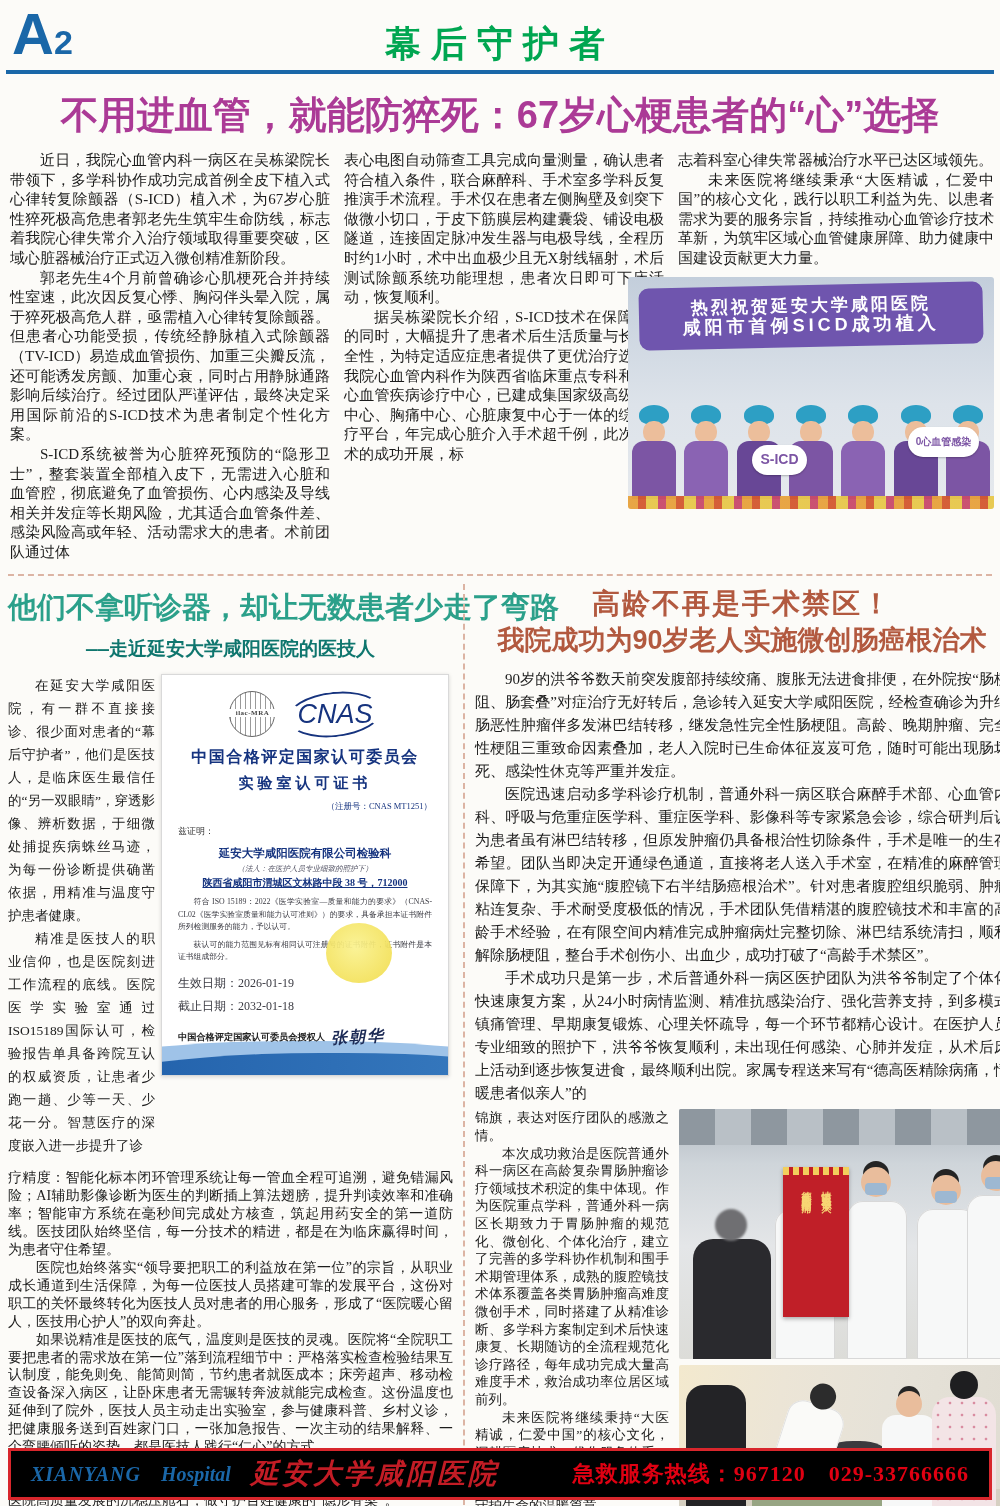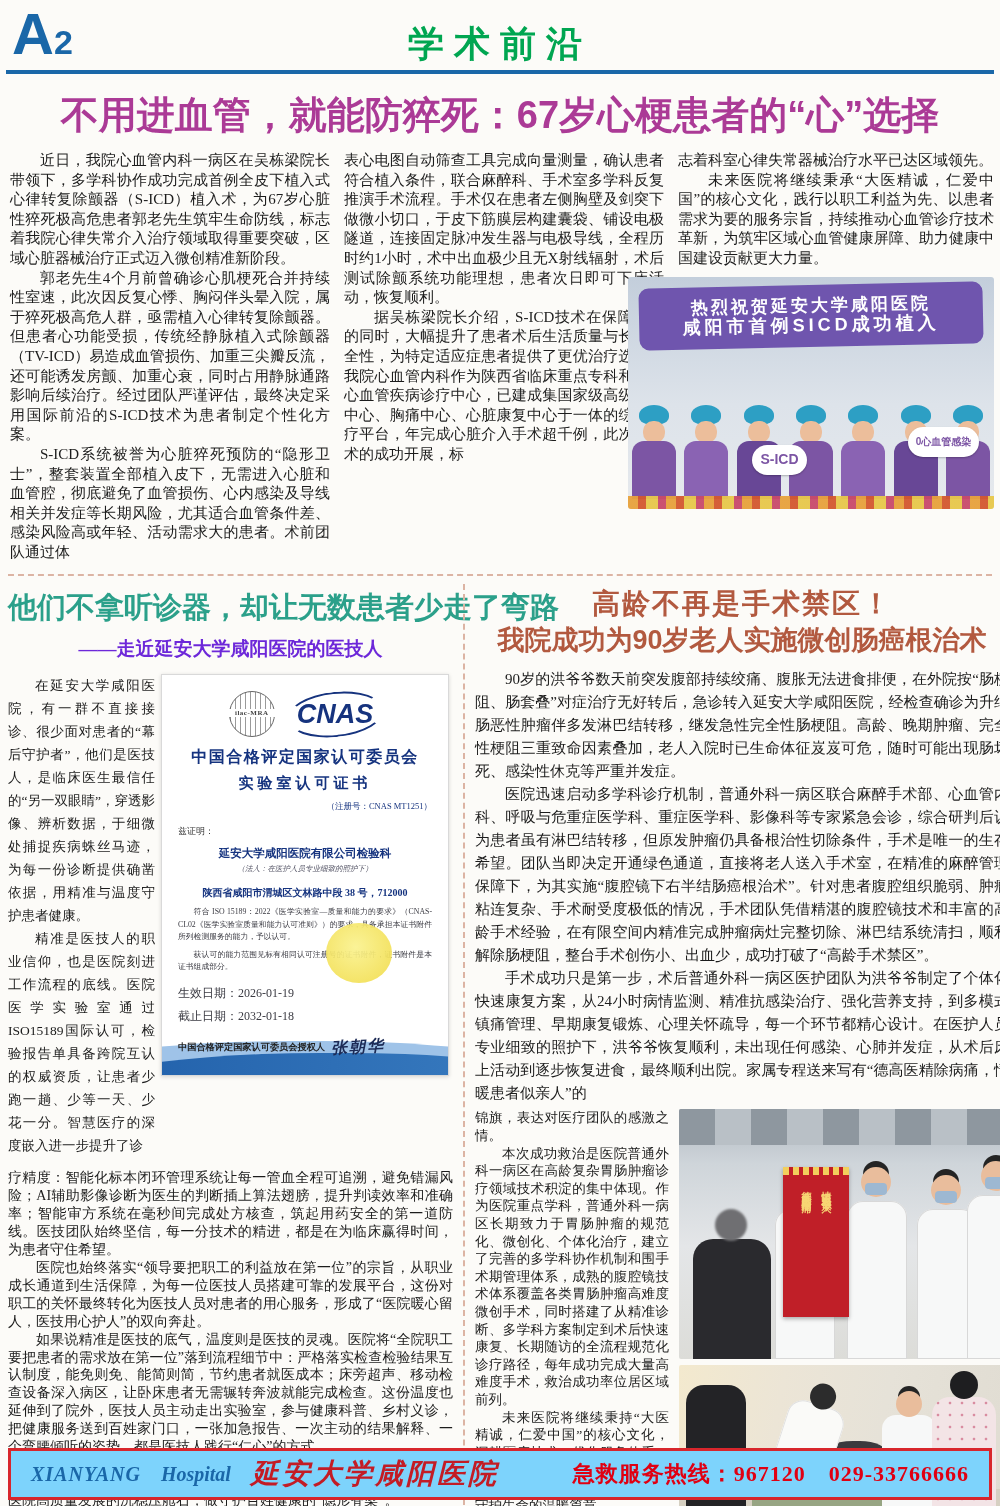--- a/index.html
+++ b/index.html
@@ -52,45 +52,45 @@
   .flowers { position:absolute; bottom:0; left:0; right:0; height:13px; opacity:.95;
     background:repeating-linear-gradient(90deg,#e8a23c 0 10px,#d4582f 10px 18px,#e8c84a 18px 30px,#c94a6b 30px 38px); }
   
   .sep-h { margin:12px 8px 8px; border-top:2px dashed #dcb4a4; }
   .bottom { display:flex; gap:10px; padding:0 8px; }
   .sep-v { border-left:2px dashed #dcb4a4; }
   
   .b-left { width:445px; }
   .headline2 { text-align:center; font-size:29px; font-weight:bold; color:#2ba08a;
     font-family:"Liberation Sans","DejaVu Sans",sans-serif; white-space:nowrap; margin-top:4px; }
-  .subtitle2 { text-align:center; font-size:19px; font-weight:bold; color:#6d28d9; margin:8px 0 12px;
-    font-family:Liberation Serif, serif; }
+  .subtitle2 { text-align:center; font-size:19px; font-weight:bold; color:#0f766e; margin:8px 0 12px;
+    font-family:Liberation Mono, monospace; }
   .a2-row { display:flex; gap:6px; }
   .a2-narrow { width:147px; font-size:13.5px; line-height:23px; text-align:justify; }
   .a2-body { margin-top:12px; font-size:14px; line-height:17.9px; text-align:justify; }
   
   .cert { position:relative; width:288px; height:402px; background:#fff; border:1px solid #d9d9d9;
     box-shadow:0 1px 4px rgba(0,0,0,.15); padding:12px 16px 0; overflow:hidden;
     font-family:"Liberation Serif","DejaVu Serif",serif; }
   .cert-logos { display:flex; justify-content:center; align-items:center; gap:14px; margin-top:4px; }
   .ilac { width:46px; height:46px; border-radius:50%; border:1.5px solid #666; position:relative;
     background:repeating-linear-gradient(90deg,#9a9a9a 0 1px,transparent 1px 5px); }
   .ilac span { position:absolute; top:17px; left:-3px; right:-3px; background:#fff; font-size:7px;
     text-align:center; color:#444; font-weight:bold; letter-spacing:.5px; }
-  .cnas { position:relative; font-weight:bold; font-style:italic; color:#16337e; font-size:27px;
+  .cnas { position:relative; font-weight:normal; font-style:italic; color:#16337e; font-size:27px;
     font-family:"Liberation Sans","DejaVu Sans",sans-serif; padding:2px 8px; }
   .cnas::before { content:""; position:absolute; inset:-5px -2px; border:2.5px solid #16337e;
     border-left-color:transparent; border-right-color:transparent; border-radius:50%; transform:rotate(-6deg); }
   .cert-org { text-align:center; font-size:16px; font-weight:bold; color:#15337f; letter-spacing:1.5px; margin-top:10px; }
   .cert-title { text-align:center; font-size:15px; font-weight:bold; color:#15337f; letter-spacing:4px; margin-top:6px; }
   .cert-reg { text-align:right; font-size:8.5px; color:#15337f; margin-top:8px; }
   .cert-intro { font-size:9px; color:#333; margin-top:12px; }
   .cert-holder { text-align:center; font-size:11.5px; font-weight:bold; color:#15337f; margin-top:8px; }
   .cert-legal { text-align:center; font-size:7.5px; color:#556; font-style:italic; margin-top:3px; }
-  .cert-addr { text-align:center; font-size:10px; font-weight:bold; color:#15337f; margin-top:12px; }
+  .cert-addr { text-align:center; font-size:10px; font-weight:bold; color:#15337f; margin-top:2px; text-decoration:underline; }
   .cert-body { font-size:7.8px; line-height:1.55; color:#3a3a42; text-align:justify; text-indent:2em; margin-top:6px; }
   .cert-dates { font-size:12px; color:#3a3a42; margin-top:9px; line-height:1.9; position:relative; z-index:2; }
   .seal { position:absolute; right:56px; top:248px; width:66px; height:60px; border-radius:50%;
     background:radial-gradient(circle at 45% 40%,#faf28e,#f0da45); opacity:.92; z-index:1; }
   .cert-auth { margin-top:10px; font-size:9.2px; font-weight:bold; color:#222; display:flex; align-items:center; gap:6px; z-index:2; position:relative; }
   .cert-sig { font-size:16px; font-style:italic; font-weight:bold; color:#1c2a55; transform:rotate(-3deg); letter-spacing:2px; }
   .fp { height:2px; background:#b0b0b0; margin-top:3px; }
   .fp.f2 { width:94%; } .fp.f3 { width:58%; }
   .cert-wave { position:absolute; left:0; right:0; bottom:0; height:52px; overflow:hidden; }
   .wave { position:absolute; width:220%; height:120px; border-radius:48%; }
@@ -138,39 +138,39 @@
   .nurse-dark { position:absolute; bottom:0; left:2%; width:60px; height:130px; background:#232326; border-radius:18px 18px 0 0; }
   .doc-lean { position:absolute; bottom:26px; left:30%; width:58px; height:86px; background:#fafaf8;
     border-radius:16px 16px 0 0; transform:rotate(18deg); box-shadow:inset 0 0 0 1px #e0e0e0; }
   .doc-lean::before { content:""; position:absolute; top:-22px; left:16px; width:26px; height:26px; border-radius:50%; background:#2c2c2c; }
   .gown { position:absolute; bottom:0; right:4%; width:64px; height:118px; border-radius:18px 18px 0 0;
     background:#f3e4e6; background-image:radial-gradient(#d98ca0 1.5px, transparent 1.6px); background-size:12px 12px; }
   .gown::before { content:""; position:absolute; top:-26px; left:18px; width:28px; height:28px; border-radius:50%; background:#1e1e20; }
   .wcoat2 { position:absolute; bottom:0; right:22%; width:54px; height:100px; background:#f7f8f8; border-radius:14px 14px 0 0; }
   .wcoat2::before { content:""; position:absolute; top:-24px; left:14px; width:26px; height:26px; border-radius:50%; background:#e9bd9c; box-shadow:0 -7px 0 -2px #242424; }
   
-  .footer { position:absolute; left:8px; right:8px; bottom:6px; height:52px; background:#7dd3fc;
+  .footer { position:absolute; left:8px; right:8px; bottom:6px; height:52px; background:#000000;
     border:3px solid #d8262c; display:flex; align-items:center; padding:0 20px; gap:20px; }
   .f-en { color:#1a67a8; font-weight:bold; font-style:italic; font-size:20px;
     font-family:"Liberation Serif","DejaVu Serif",serif; letter-spacing:1px; }
   .f-sub { color:#1a67a8; font-weight:bold; font-style:italic; font-size:20px;
     font-family:"Liberation Serif","DejaVu Serif",serif; }
   .f-cn { color:#c31c25; font-weight:bold; font-style:italic; font-size:28px; letter-spacing:3px;
     font-family:"Liberation Serif","DejaVu Serif",serif; }
   .f-hot { margin-left:auto; color:#e00012; font-weight:bold; font-size:22px;
     font-family:"Liberation Serif","DejaVu Serif",serif; letter-spacing:1px; }
 </style>
 </head>
 <body>
 
 <div class="page">
 
   <div class="masthead">
     <div class="pageno"><span class="pn-a">A</span><span class="pn-2">2</span></div>
-    <div class="section-title">学术前沿</div>
+    <div class="section-title">幕后守护者</div>
   </div>
 
   <div class="headline1">不用进血管，就能防猝死：67岁心梗患者的“心”选择</div>
   <div class="a1-cols">
     <div class="a1-col c1">
       <p class="ind">近日，我院心血管内科一病区在吴栋梁院长带领下，多学科协作成功完成首例全皮下植入式心律转复除颤器（S-ICD）植入术，为67岁心脏性猝死极高危患者郭老先生筑牢生命防线，标志着我院心律失常介入治疗领域取得重要突破，区域心脏器械治疗正式迈入微创精准新阶段。</p>
       <p class="ind">郭老先生4个月前曾确诊心肌梗死合并持续性室速，此次因反复心悸、胸闷伴头晕入院，属于猝死极高危人群，亟需植入心律转复除颤器。但患者心功能受损，传统经静脉植入式除颤器（TV-ICD）易造成血管损伤、加重三尖瓣反流，还可能诱发房颤、加重心衰，同时占用静脉通路影响后续治疗。经过团队严谨评估，最终决定采用国际前沿的S-ICD技术为患者制定个性化方案。</p>
       <p class="ind">S-ICD系统被誉为心脏猝死预防的“隐形卫士”，整套装置全部植入皮下，无需进入心脏和血管腔，彻底避免了血管损伤、心内感染及导线相关并发症等长期风险，尤其适合血管条件差、感染风险高或年轻、活动需求大的患者。术前团队通过体</p>
     </div>
     <div class="a1-col c2">

